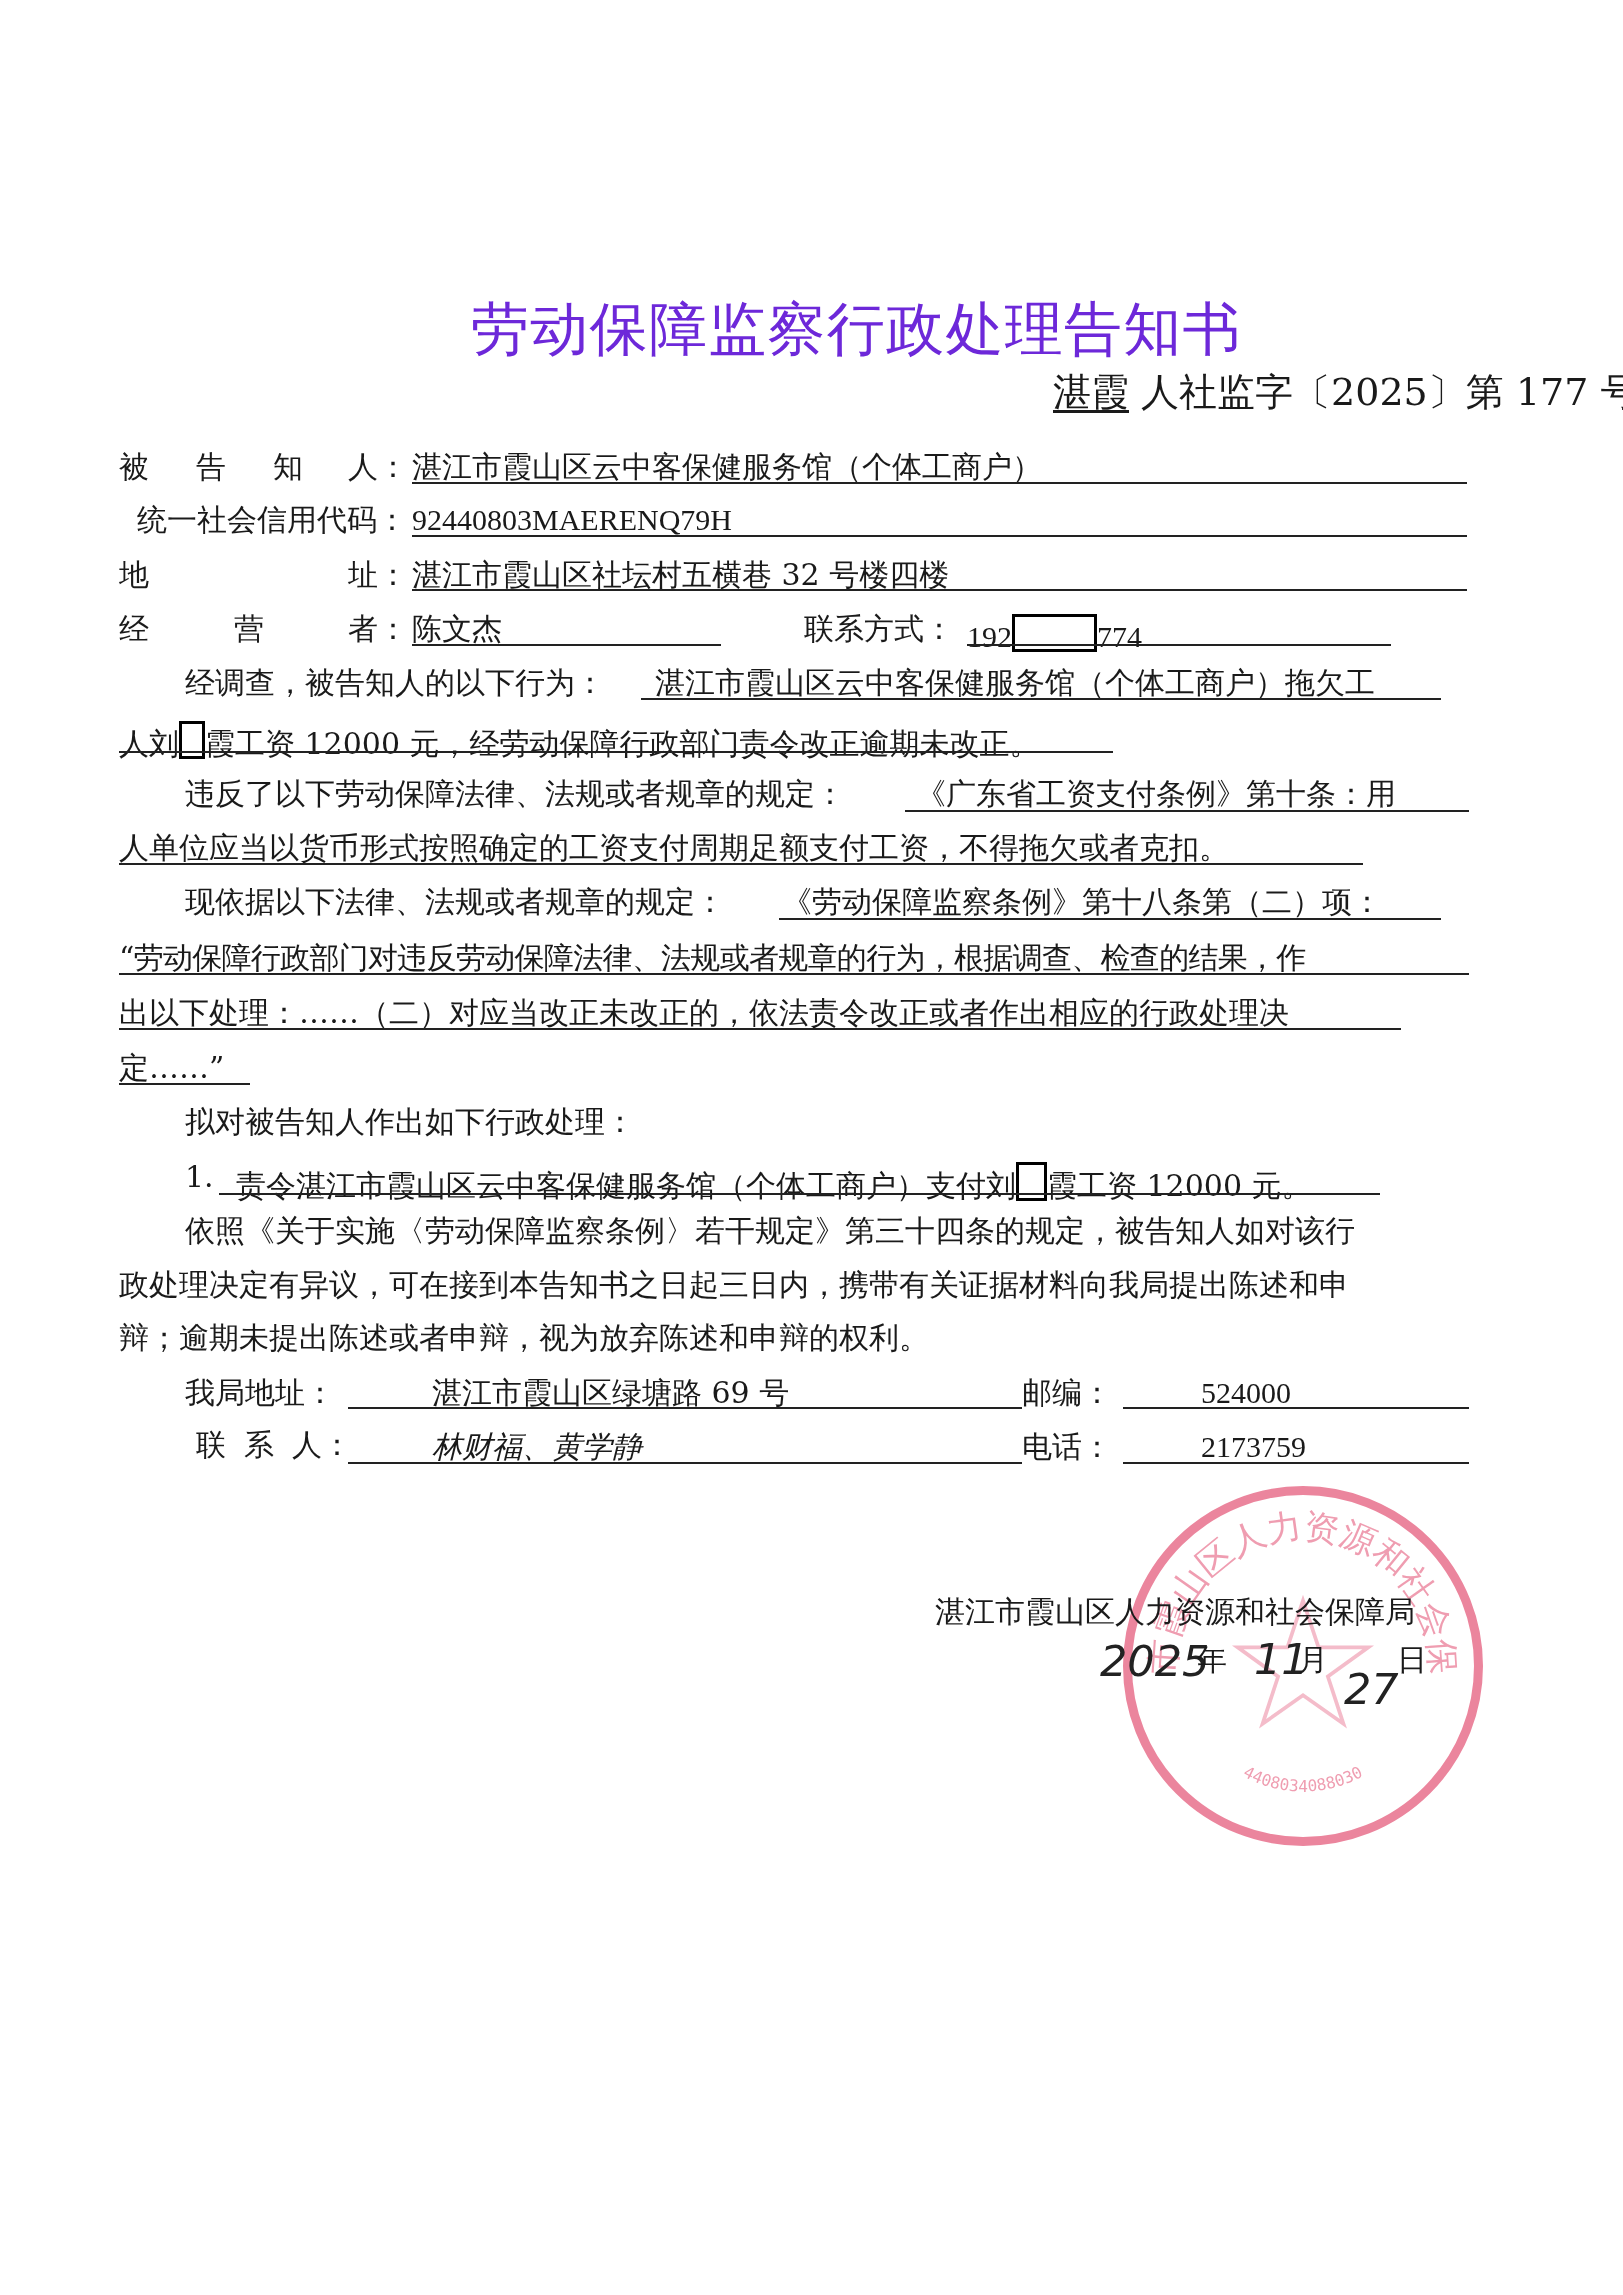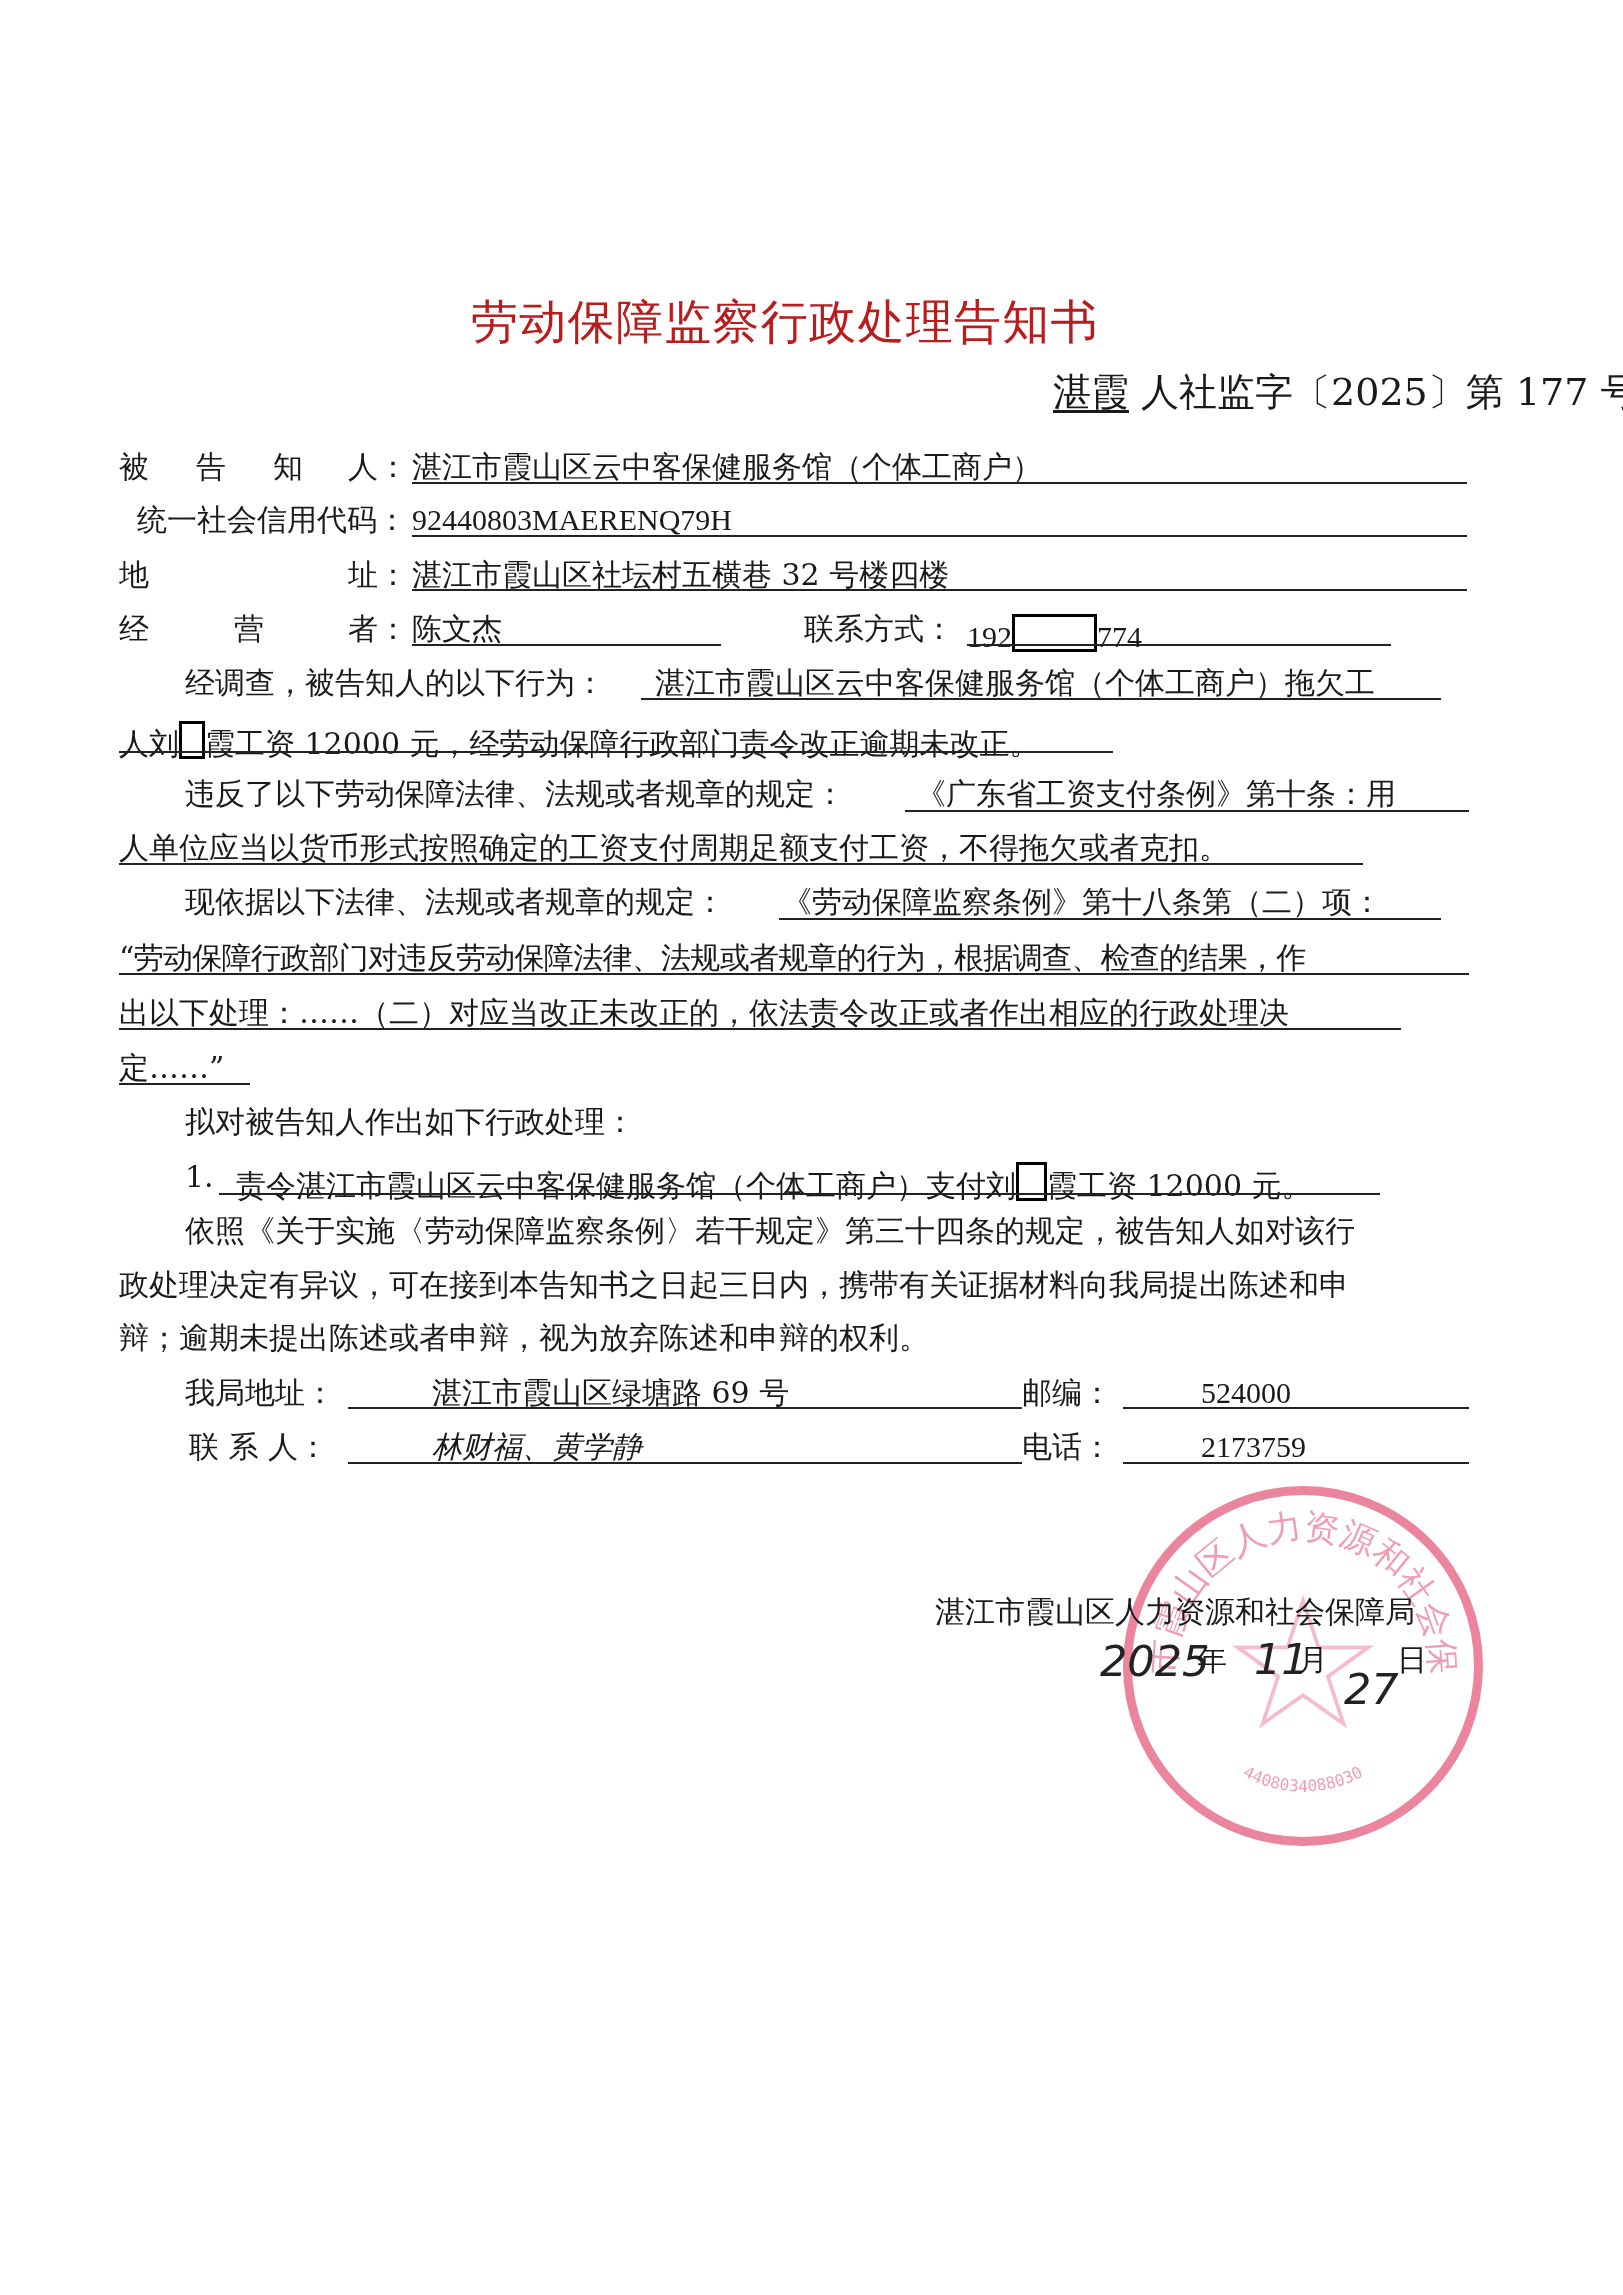--- a/index.html
+++ b/index.html
@@ -3,22 +3,22 @@
   <meta charset="utf-8">
   <style>
     html, body { margin: 0; padding: 0; background: #ffffff; }
     body {
       width: 1623px; height: 2295px; position: relative; overflow: hidden;
       font-family: "DejaVu Serif", "Liberation Serif", serif;
       color: #1a1a1a;
     }
     .abs { position: absolute; white-space: nowrap; }
     .title {
-      left: 471px; top: 291px; font-size: 47px; letter-spacing: 1.3px;
-      font-family: "DejaVu Sans", sans-serif; color: #b91c1c;
+      left: 471px; top: 291px; font-size: 58px; letter-spacing: 1.3px;
+      font-family: "DejaVu Sans", sans-serif; color: #6d28d9;
     }
     .docno { left: 1053px; top: 367px; font-size: 38px; }
     .docno .u { text-decoration: underline; text-decoration-thickness: 2.6px; text-underline-offset: 5.2px; }
     .t { font-size: 30px; line-height: 1; }
     .uline {
       position: absolute; height: 0; border-bottom: 2.6px solid #222;
     }
     .redact {
       display: inline-block; border: 3.9px solid #000; background: #fff;
       vertical-align: -5.2px; box-sizing: border-box;
@@ -109,21 +109,21 @@
 <div class="abs t" style="left:119px; top:1270px;">政处理决定有异议，可在接到本告知书之日起三日内，携带有关证据材料向我局提出陈述和申</div>
 <div class="abs t" style="left:119px; top:1323px;">辩；逾期未提出陈述或者申辩，视为放弃陈述和申辩的权利。</div>
 
 <div class="abs t" style="left:185px; top:1378px;">我局地址：</div>
 <div class="abs t" style="left:432px; top:1378px;">湛江市霞山区绿塘路 69 号</div>
 <div class="uline" style="left:348px; width:674px; top:1407px;"></div>
 <div class="abs t" style="left:1022px; top:1378px;">邮编：</div>
 <div class="abs t" style="left:1201px; top:1378px; font-family:'Liberation Serif', serif;">524000</div>
 <div class="uline" style="left:1123px; width:346px; top:1407px;"></div>
 
-<div class="abs t" style="left:189px; top:1432px;">联 系 人：</div>
+<div class="abs t" style="left:196px; top:1432px;font-family:Liberation Mono, monospace;">联 系 人：</div>
 <div class="abs t" style="left:432px; top:1432px;font-style:italic;">林财福、黄学静</div>
 <div class="uline" style="left:348px; width:674px; top:1462px;"></div>
 <div class="abs t" style="left:1022px; top:1432px;">电话：</div>
 <div class="abs t" style="left:1201px; top:1432px; font-family:'Liberation Serif', serif;">2173759</div>
 <div class="uline" style="left:1123px; width:346px; top:1462px;"></div>
 
 <div class="stamp">
   <svg class="stamp-inner" viewBox="0 0 550 550">
     <polygon points="275,170 300,245 380,245 315,292 340,368 275,322 210,368 235,292 170,245 250,245" fill="none" stroke="#e8708c" stroke-width="6" opacity="0.55"></polygon>
     <defs>

